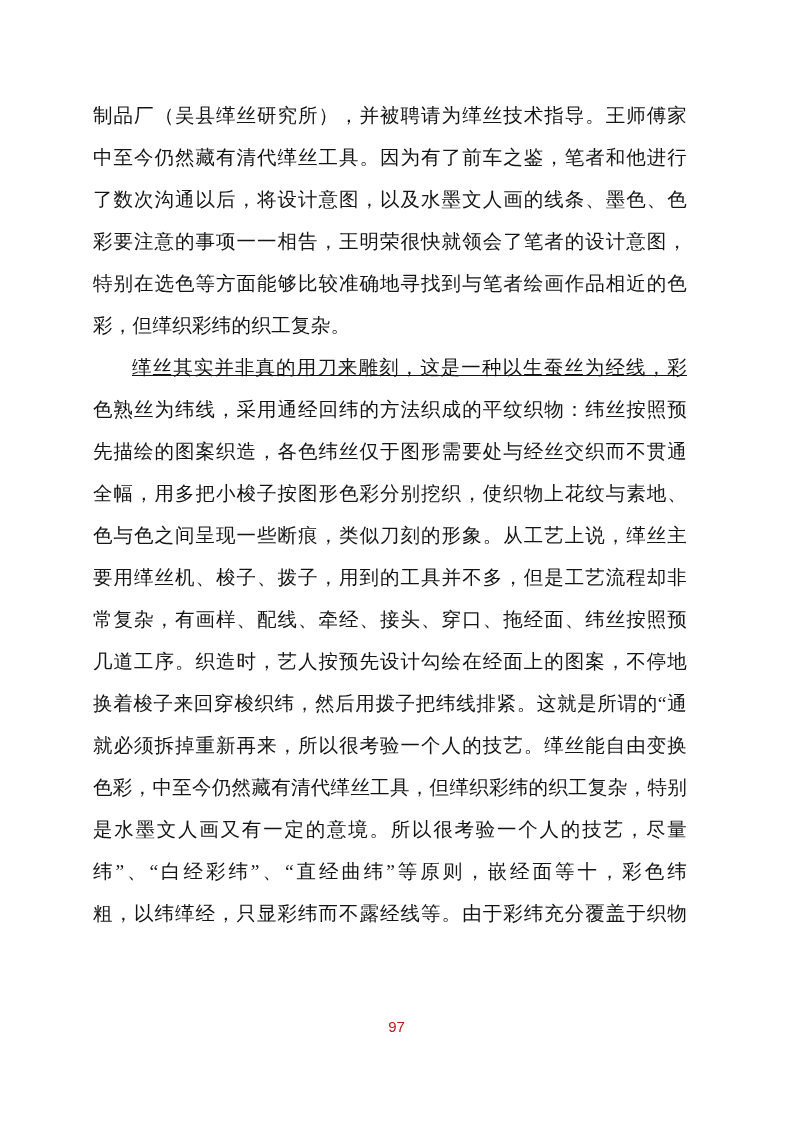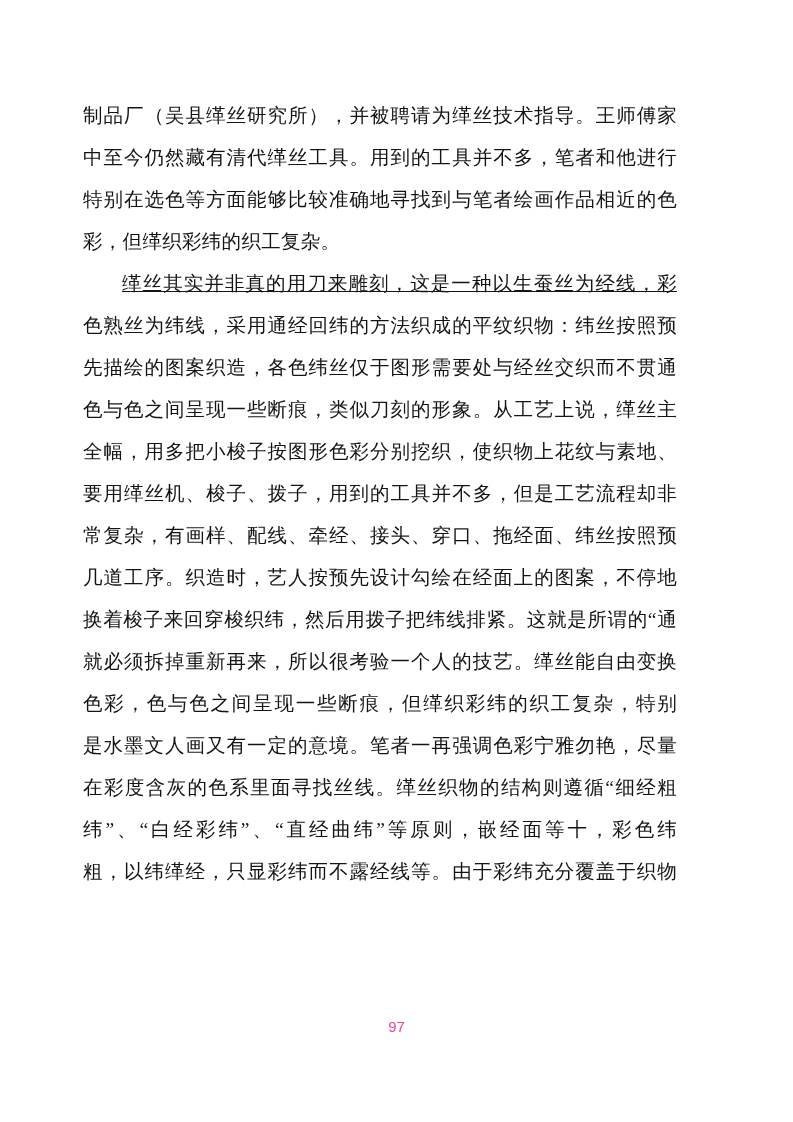--- a/index.html
+++ b/index.html
@@ -17,21 +17,21 @@
   .page {
     position: relative;
     width: 793px;
     height: 1122px;
     background: #ffffff;
     box-sizing: border-box;
   }
   .content {
     position: absolute;
     top: 95px;
-    left: 83px;
+    left: 93px;
     width: 594px;
   }
   .paragraph {
     margin: 0;
     padding: 0;
   }
   .line {
     font-size: 19.5px;
     line-height: 42px;
     height: 42px;
@@ -52,50 +52,51 @@
   .footer {
     position: absolute;
     top: 1018px;
     left: 0;
     width: 793px;
     text-align: center;
   }
   .page-number {
     font-family: "Liberation Sans", "DejaVu Sans", sans-serif;
     font-size: 15px;
-    color: #ec4899;
+    color: #b91c1c;
   }
 </style>
 </head>
 <body>
 
 <div class="page">
   <div class="content">
 
     <div class="paragraph">
       <div class="line">制品厂（吴县缂丝研究所），并被聘请为缂丝技术指导。王师傅家</div>
-      <div class="line">中至今仍然藏有清代缂丝工具。用到的工具并不多，笔者和他进行</div>
+      <div class="line">中至今仍然藏有清代缂丝工具。因为有了前车之鉴，笔者和他进行</div>
+      <div class="line">了数次沟通以后，将设计意图，以及水墨文人画的线条、墨色、色</div>
+      <div class="line">彩要注意的事项一一相告，王明荣很快就领会了笔者的设计意图，</div>
       <div class="line">特别在选色等方面能够比较准确地寻找到与笔者绘画作品相近的色</div>
       <div class="line para-last">彩，但缂织彩纬的织工复杂。</div>
     </div>
 
     <div class="paragraph">
       <div class="line first-indent">缂丝其实并非真的用刀来雕刻，这是一种以生蚕丝为经线，彩</div>
       <div class="line">色熟丝为纬线，采用通经回纬的方法织成的平纹织物：纬丝按照预</div>
       <div class="line">先描绘的图案织造，各色纬丝仅于图形需要处与经丝交织而不贯通</div>
+      <div class="line">全幅，用多把小梭子按图形色彩分别挖织，使织物上花纹与素地、</div>
       <div class="line">色与色之间呈现一些断痕，类似刀刻的形象。从工艺上说，缂丝主</div>
-      <div class="line">全幅，用多把小梭子按图形色彩分别挖织，使织物上花纹与素地、</div>
       <div class="line">要用缂丝机、梭子、拨子，用到的工具并不多，但是工艺流程却非</div>
       <div class="line">常复杂，有画样、配线、牵经、接头、穿口、拖经面、纬丝按照预</div>
       <div class="line">几道工序。织造时，艺人按预先设计勾绘在经面上的图案，不停地</div>
       <div class="line">换着梭子来回穿梭织纬，然后用拨子把纬线排紧。这就是所谓的“通</div>
       <div class="line">就必须拆掉重新再来，所以很考验一个人的技艺。缂丝能自由变换</div>
-      <div class="line">色彩，色与色之间呈现一些断痕，但缂织彩纬的织工复杂，特别</div>
-      <div class="line">是水墨文人画又有一定的意境。笔者一再强调色彩宁雅勿艳，尽量</div>
-      <div class="line">在彩度含灰的色系里面寻找丝线。缂丝织物的结构则遵循“细经粗</div>
+      <div class="line">色彩，中至今仍然藏有清代缂丝工具，但缂织彩纬的织工复杂，特别</div>
+      <div class="line">是水墨文人画又有一定的意境。所以很考验一个人的技艺，尽量</div>
       <div class="line">纬”、“白经彩纬”、“直经曲纬”等原则，嵌经面等十，彩色纬</div>
       <div class="line">粗，以纬缂经，只显彩纬而不露经线等。由于彩纬充分覆盖于织物</div>
     </div>
 
   </div>
 
   <div class="footer">
     <span class="page-number">97</span>
   </div>
 </div>

